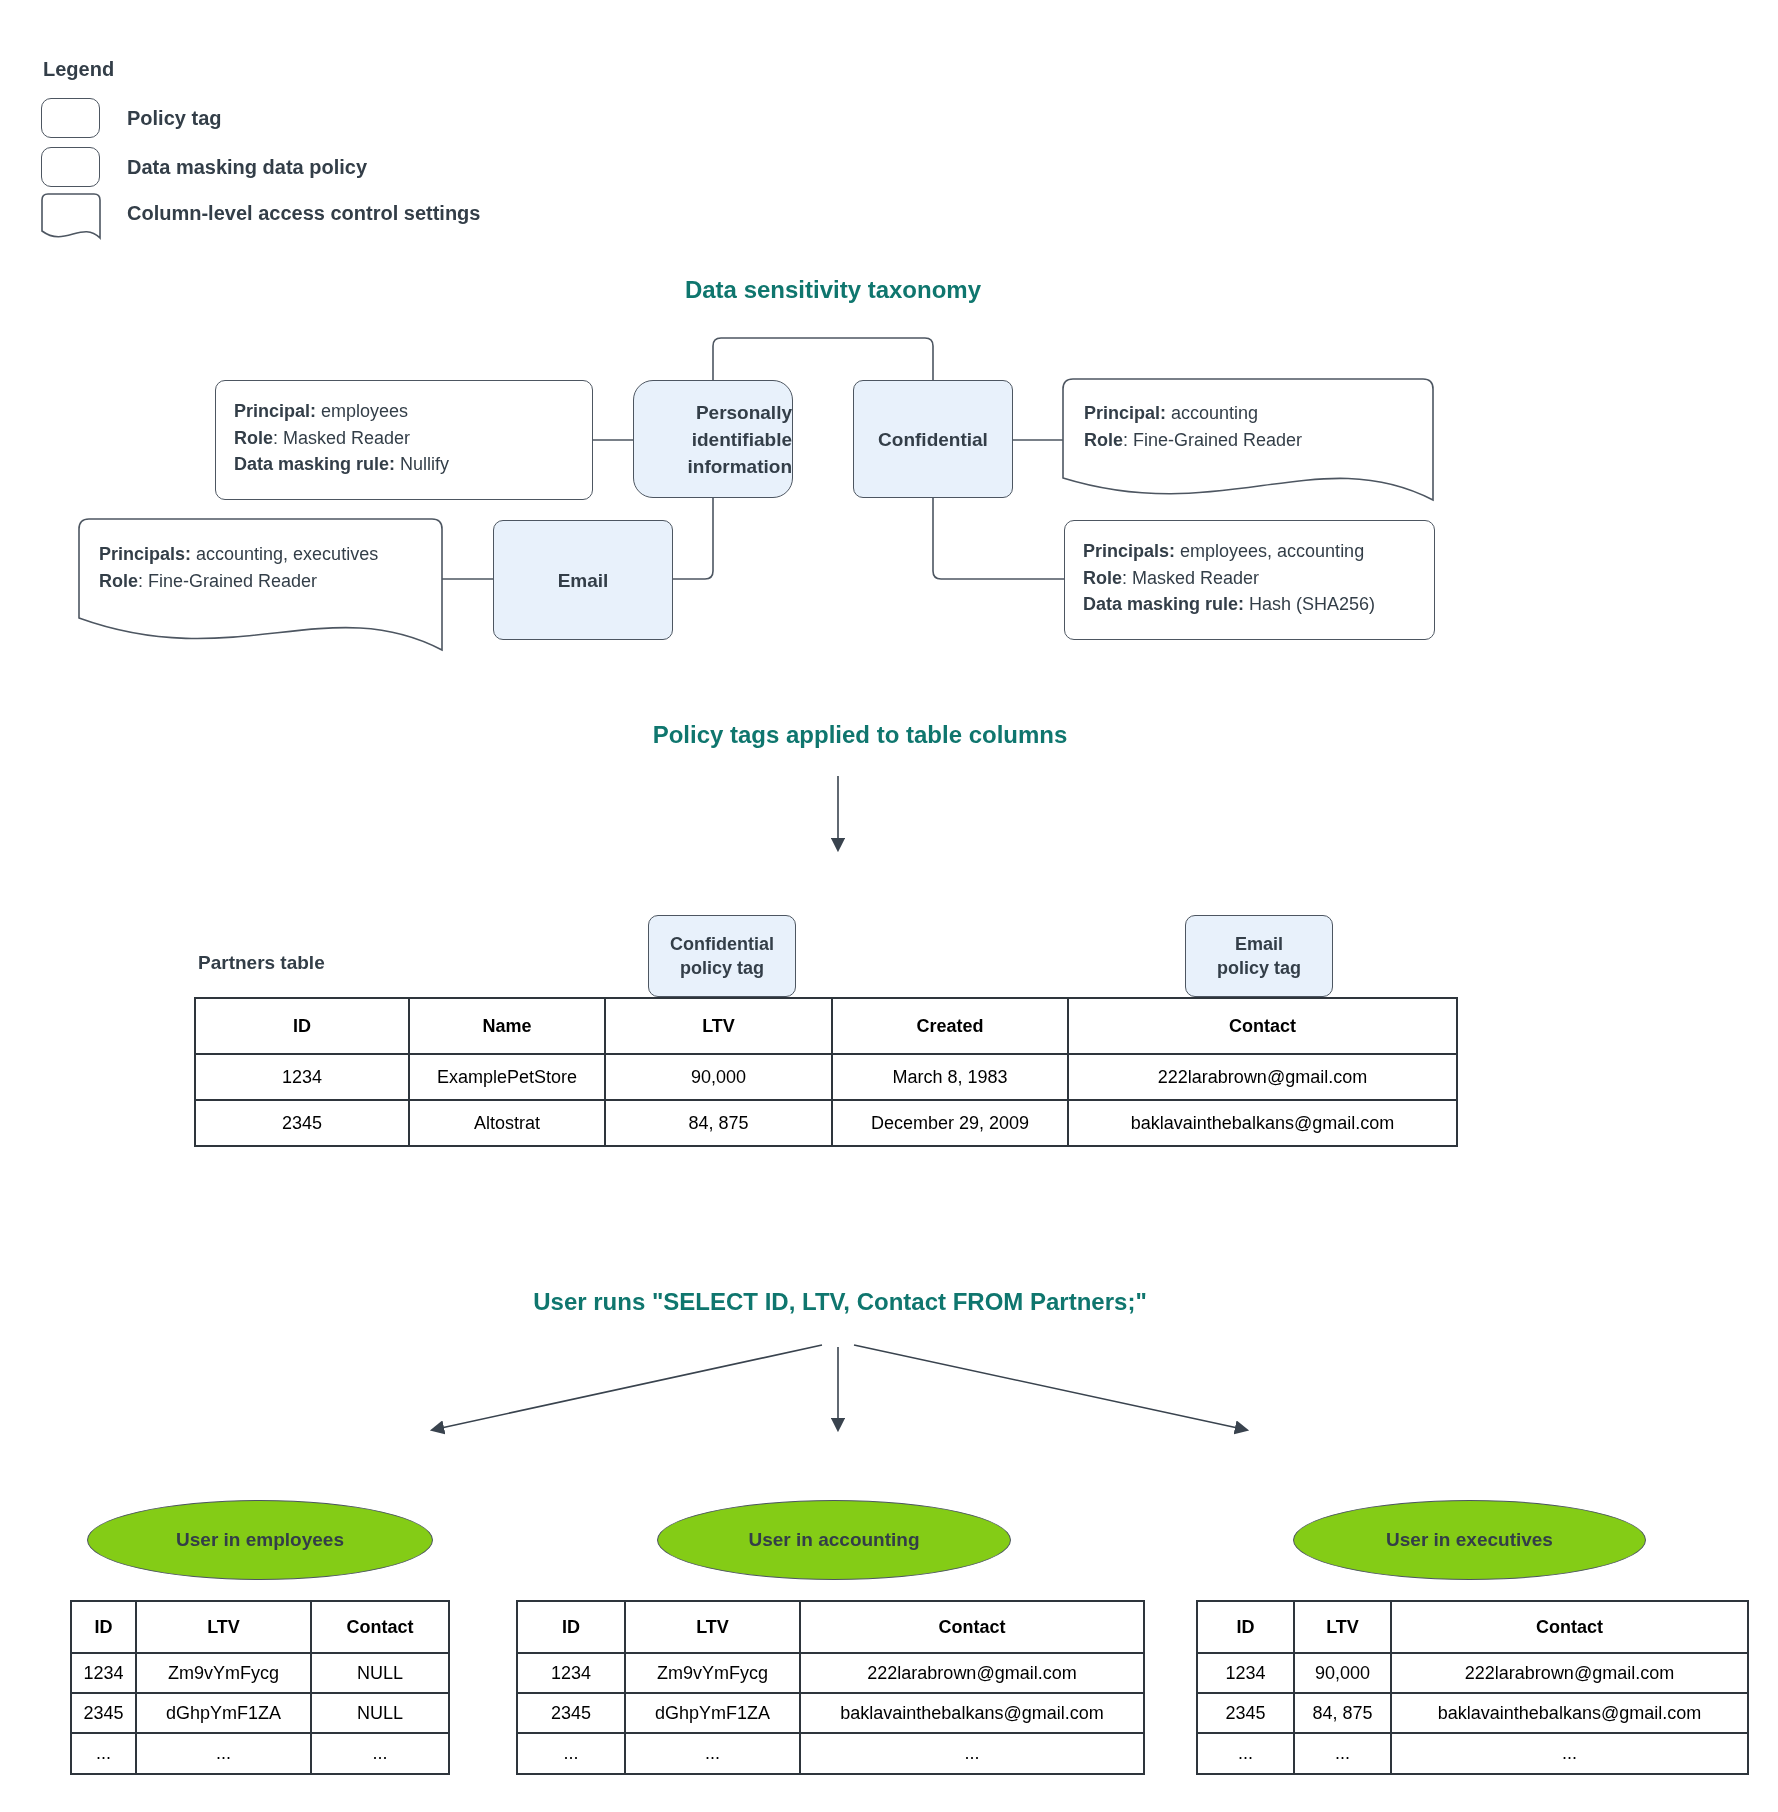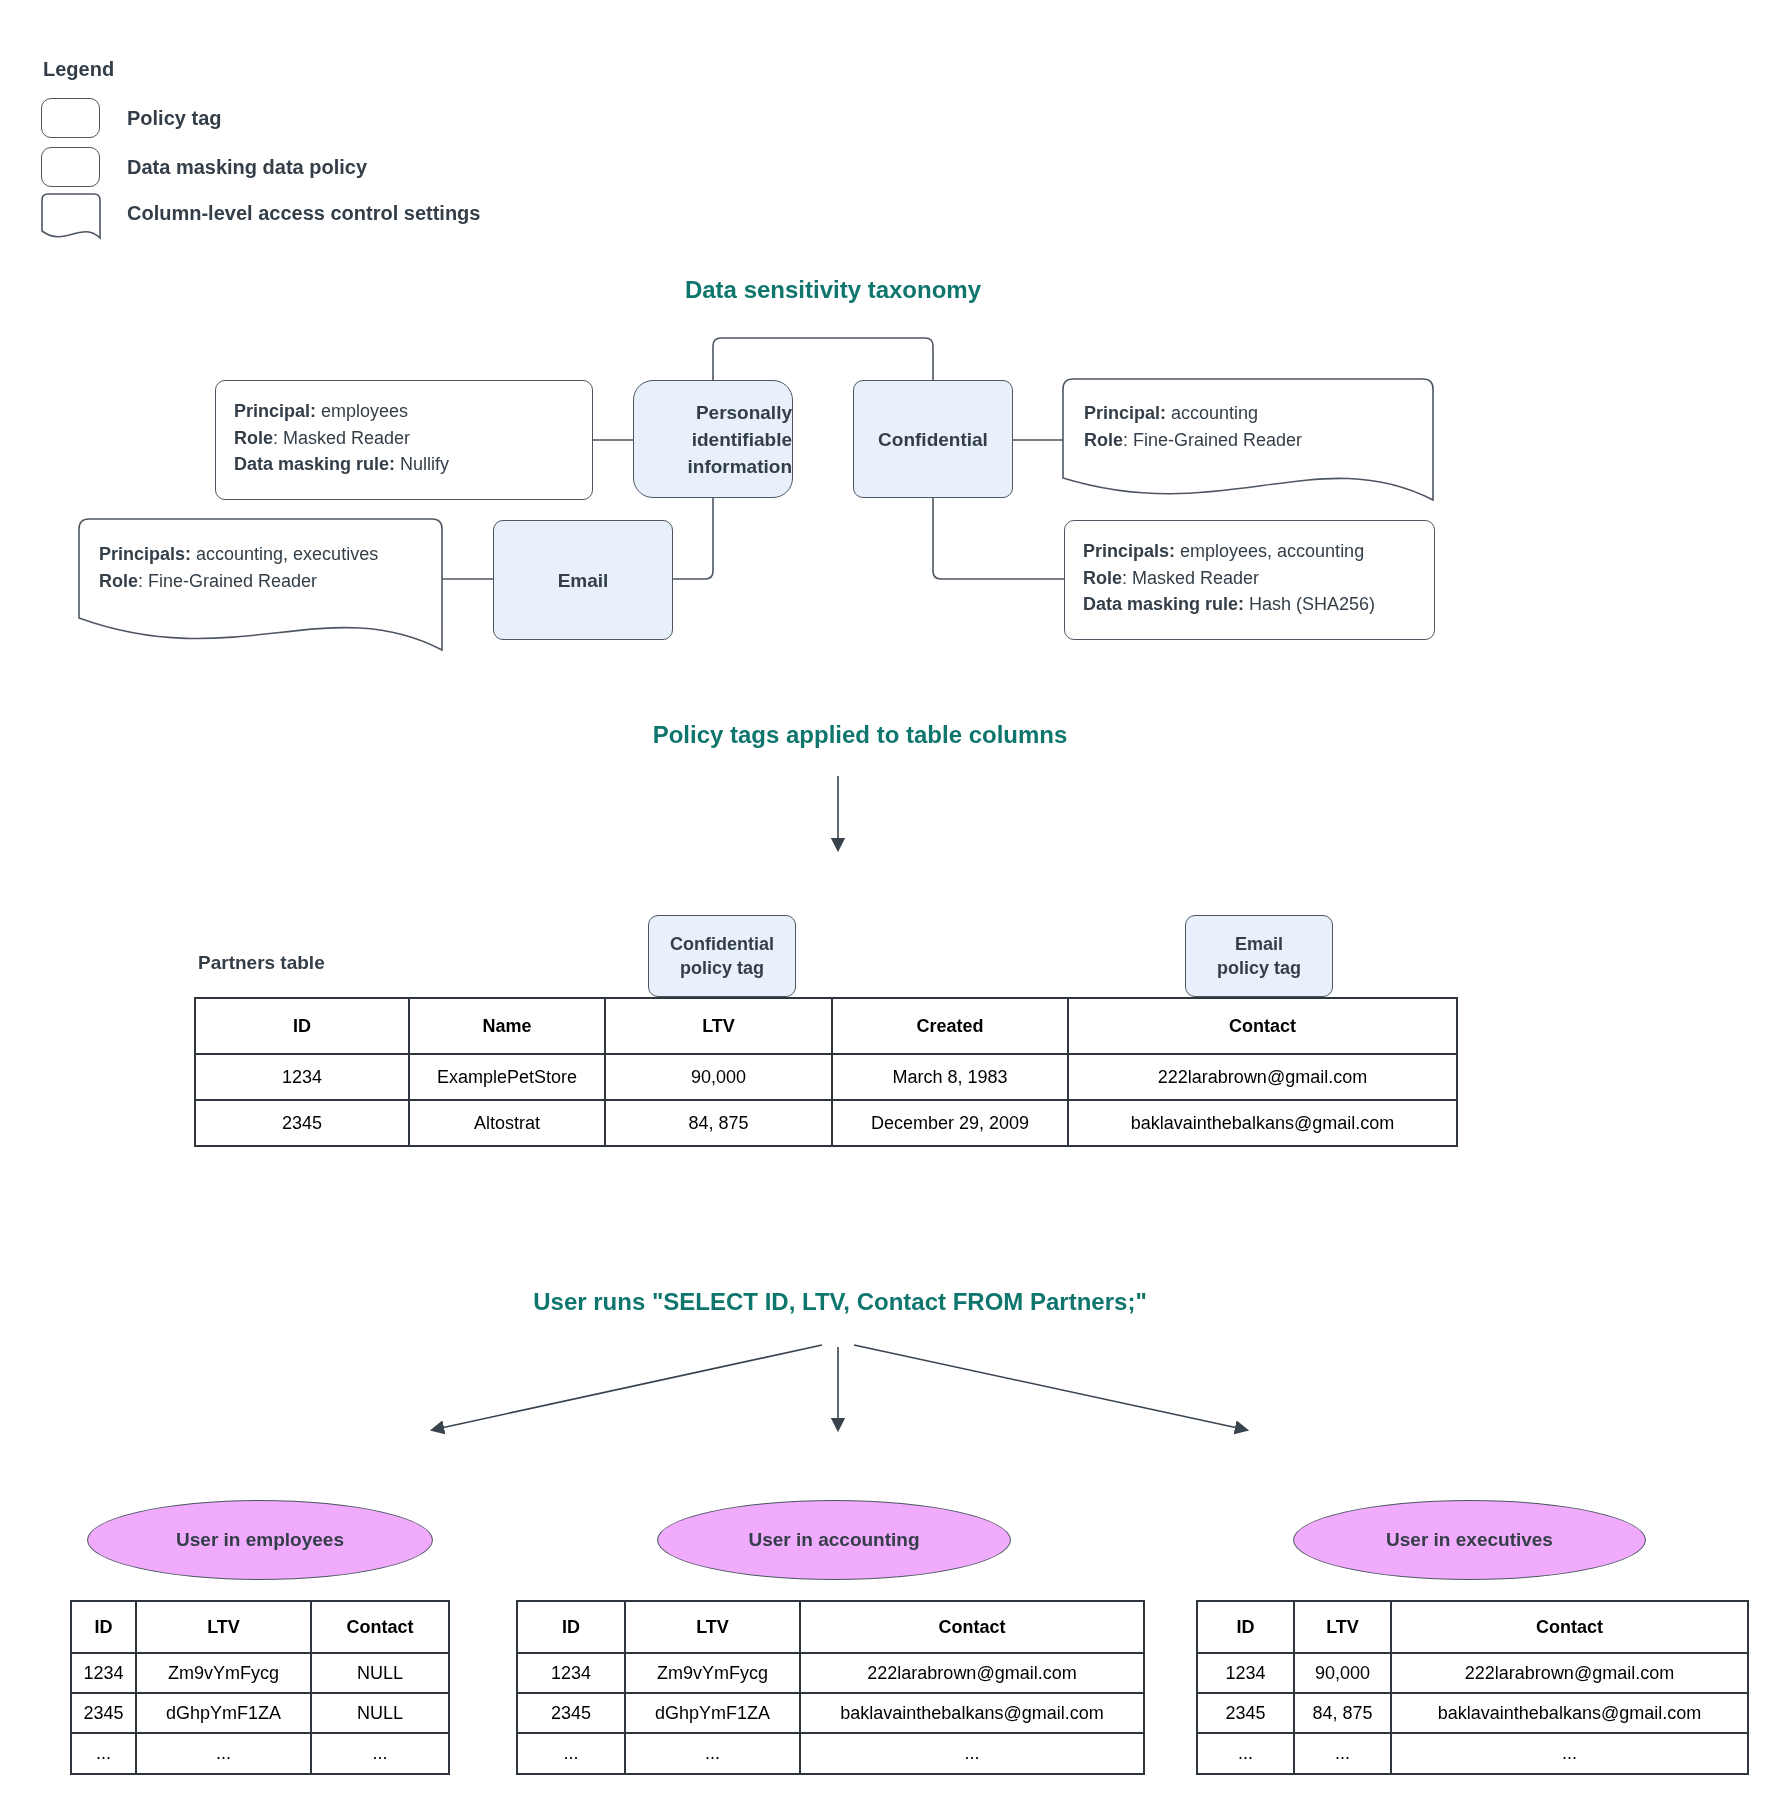--- a/index.html
+++ b/index.html
@@ -18,21 +18,21 @@
   .tagbox{position:absolute;border:1.6px solid #4d5661;border-radius:10px;background:#e8f1fb;box-sizing:border-box;
           display:flex;flex-direction:column;justify-content:center;align-items:center;
           font-weight:bold;font-size:18px;line-height:24px;}
   .lgd-title{font-weight:bold;font-size:20px;}
   .lgd-label{font-weight:bold;font-size:20px;}
   .lgd-swatch{position:absolute;width:59px;height:40px;border:1.6px solid #4d5661;border-radius:10px;box-sizing:border-box;background:#fff;}
   table.dt{border-collapse:collapse;table-layout:fixed;position:absolute;background:#fff;}
   table.dt td,table.dt th{border:2px solid #2e353c;text-align:center;vertical-align:middle;
       font-size:18px;color:#000000;padding:0 2px;overflow:hidden;}
   table.dt th{font-weight:bold;}
-  .ellipse{position:absolute;border:1.6px solid #4d5661;border-radius:50%;background:#f0abfc;box-sizing:border-box;
+  .ellipse{position:absolute;border:1.6px solid #4d5661;border-radius:50%;background:#84cc16;box-sizing:border-box;
            display:flex;align-items:center;justify-content:center;font-weight:bold;font-size:19px;}
 </style>
 </head>
 <body>
 
 <svg class="overlay" viewBox="0 0 1778 1812">
   <defs>
     <marker id="arw" viewBox="0 0 10 10" refX="8.5" refY="5" markerWidth="9" markerHeight="9" orient="auto">
       <path d="M0,0 L10,5 L0,10 Z" fill="#39434e"></path>
     </marker>

